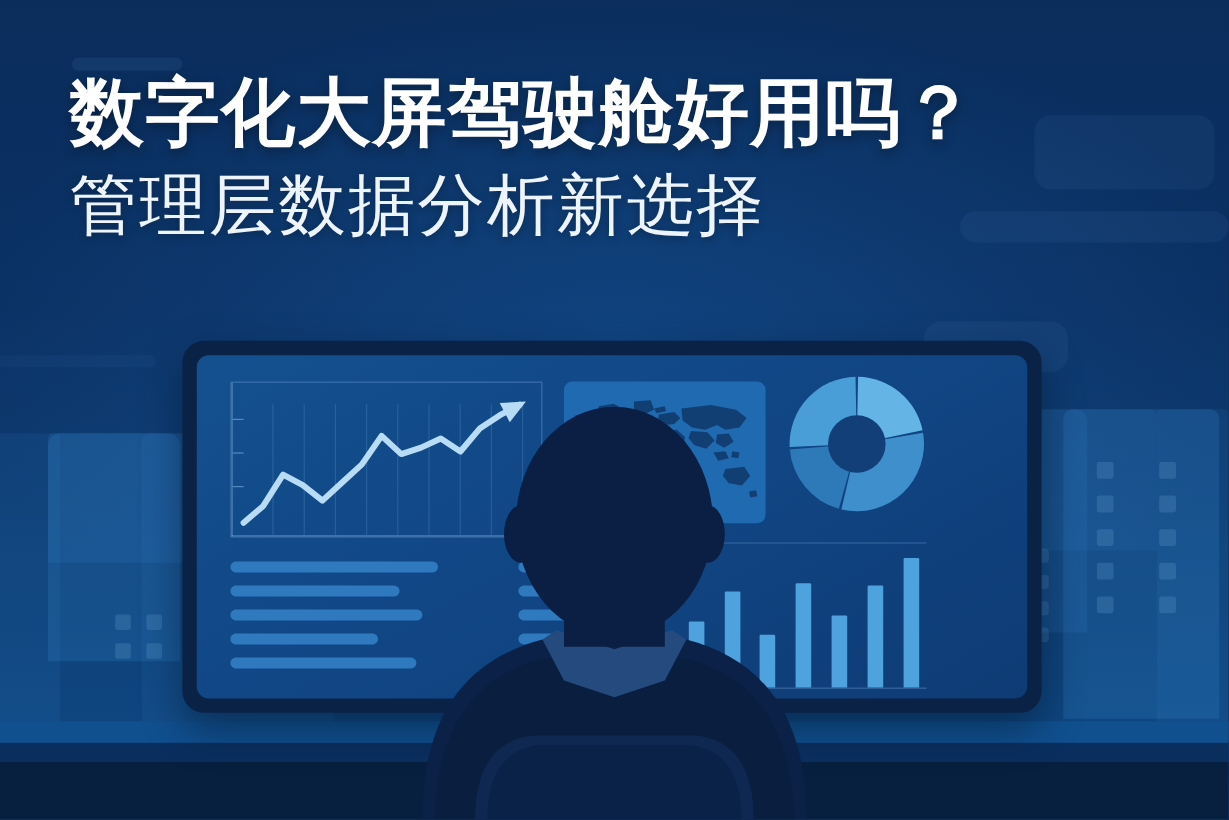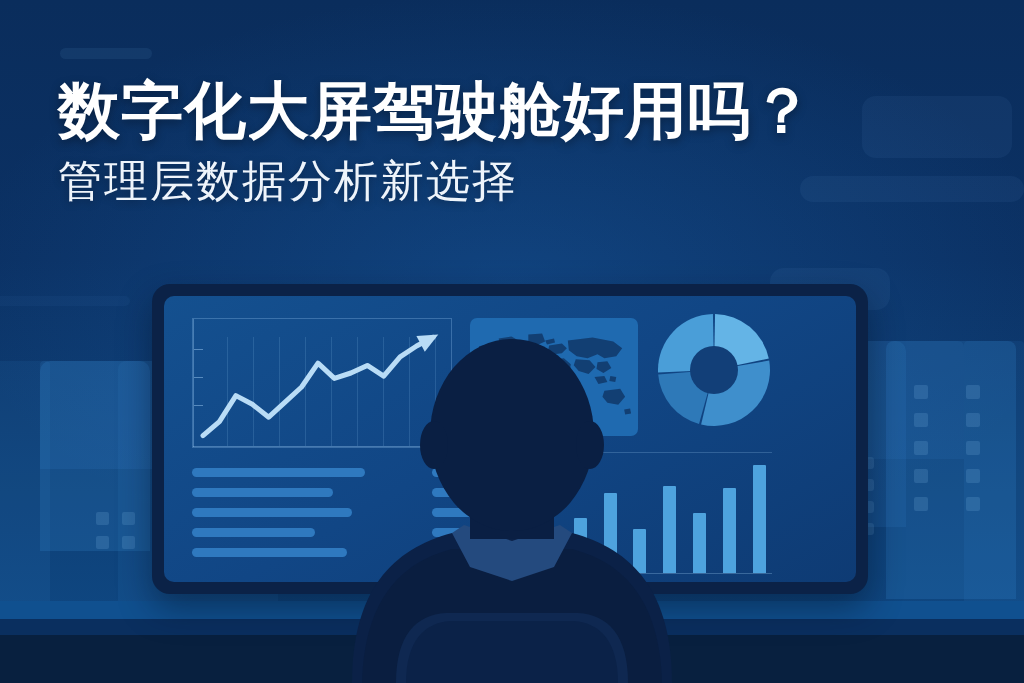--- a/index.html
+++ b/index.html
@@ -33,34 +33,33 @@
   .bld.b3{background:rgba(60,150,225,.095);}
   .win{position:absolute;background:rgba(150,205,250,.16);border-radius:2px;}
   .winbar{position:absolute;background:rgba(150,205,250,.14);border-radius:3px;}
   
   .band{position:absolute;left:0;right:0;}
   .band-light{bottom:62px;height:20px;background:#10508f;}
   .band-mid{bottom:46px;height:18px;background:#0a2f5f;}
   .band-dark{bottom:0;height:48px;background:#08203f;}
   
   .headline{
-    position:absolute;left:58px;top:78px;width:900px;
+    position:absolute;left:58px;top:61px;width:900px;
     z-index:40;
-    font-family:Liberation Serif, serif;
   }
   .title{
     font-size:62px;line-height:1.08;
     font-weight:bold;color:#ffffff;
     letter-spacing:1px;
     text-shadow:0 3px 10px rgba(0,0,0,.35);
     white-space:nowrap;
   }
   .subtitle{
     margin-top:12px;
-    font-size:44px;line-height:1.15;
+    font-size:56px;line-height:1.15;
     font-weight:normal;color:#eef4fb;
     letter-spacing:2px;
     text-shadow:0 2px 8px rgba(0,0,0,.30);
     white-space:nowrap;
   }
   
   .monitor{
     position:absolute;left:152px;top:284px;
     width:716px;height:310px;
     background:#0b2247;

